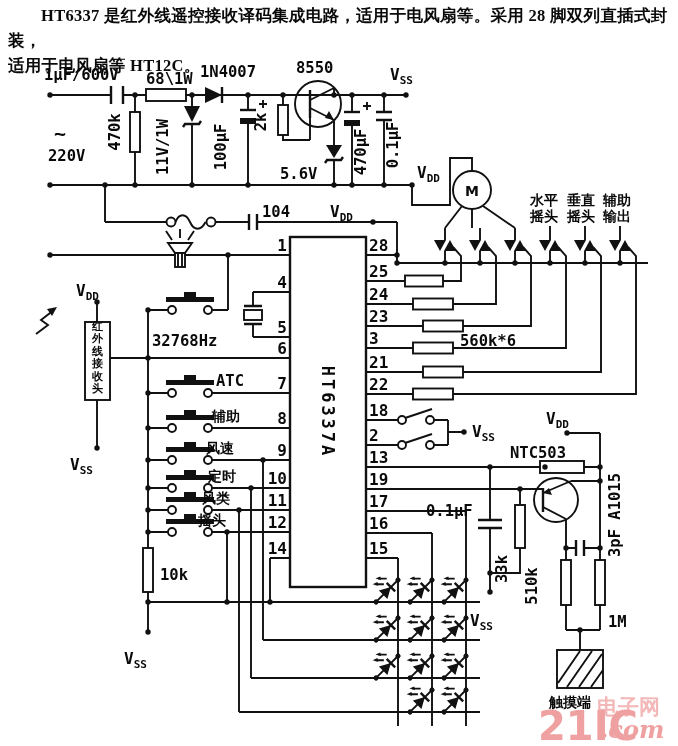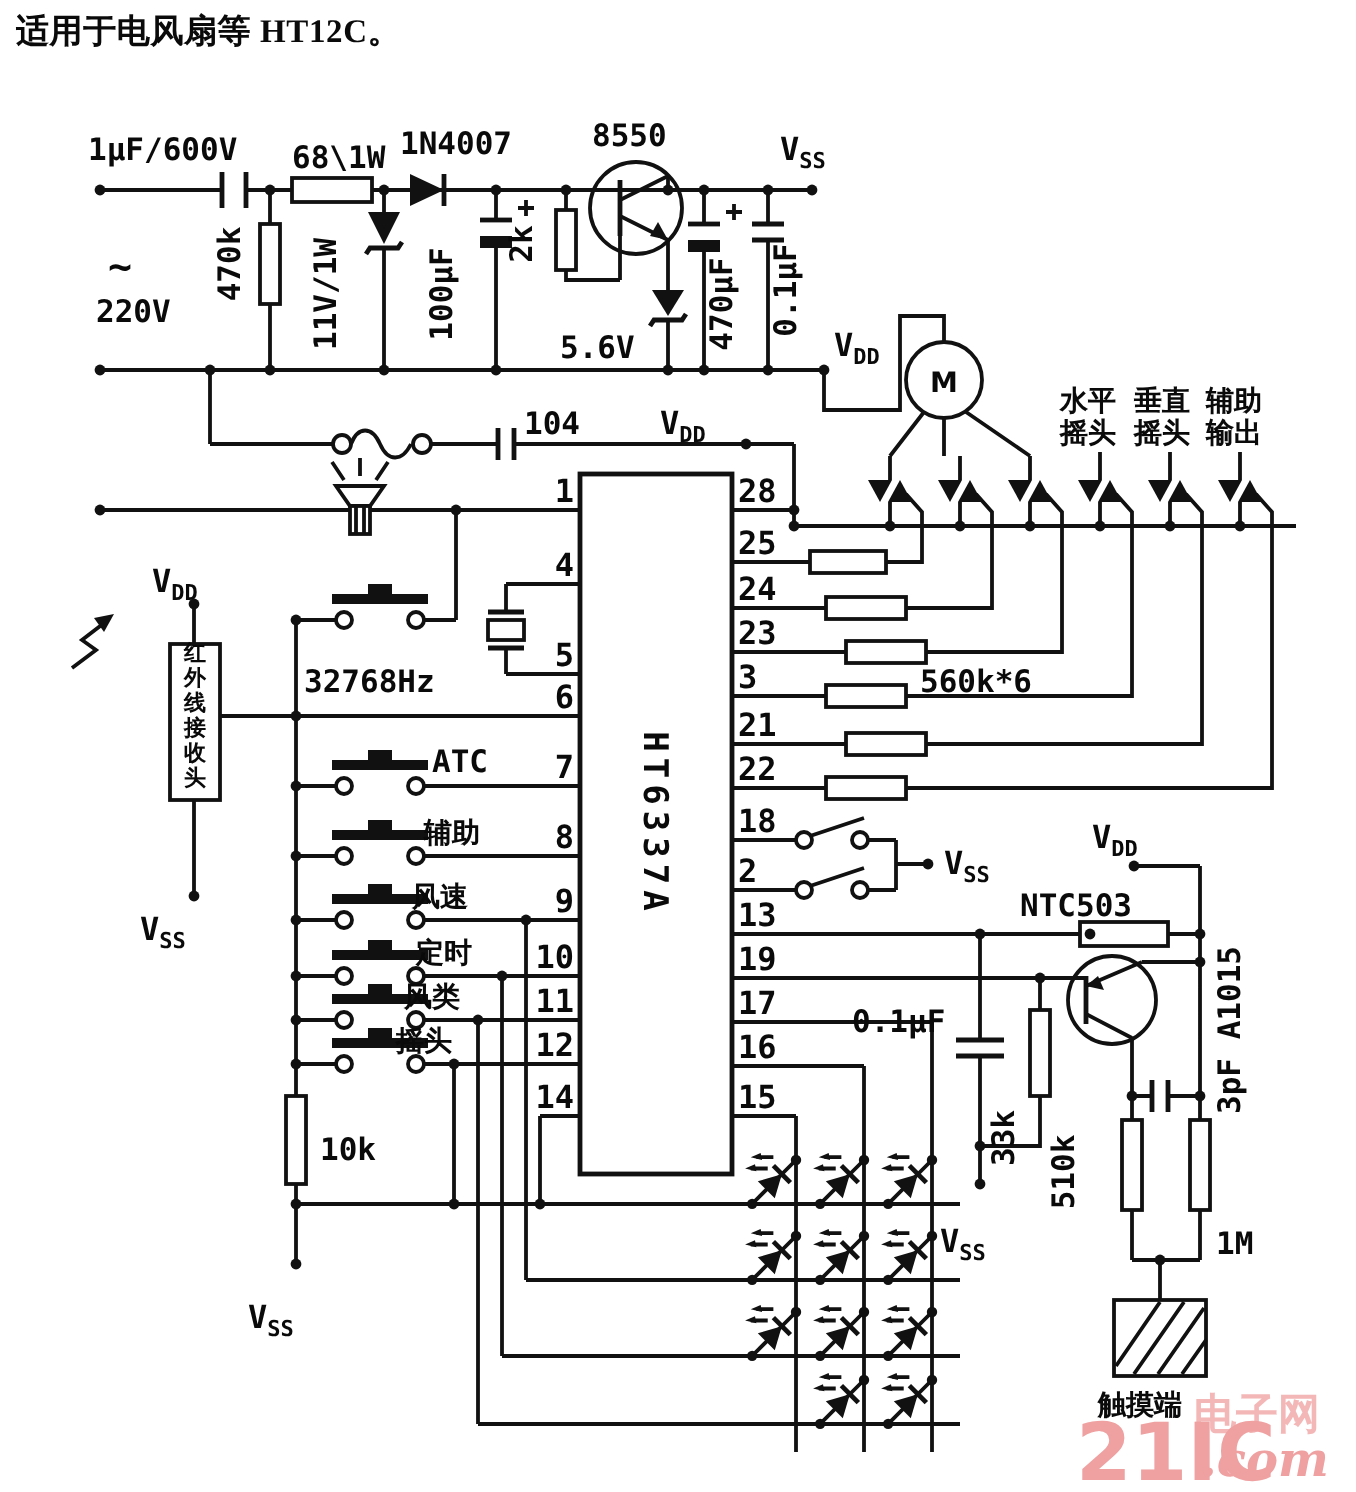--- a/index.html
+++ b/index.html
@@ -26,20 +26,21 @@
   .part{font:bold 17px "DejaVu Sans Mono",monospace;fill:#0a0a0a;letter-spacing:3px;}
   .big{font:bold 20px "DejaVu Sans Mono",monospace;fill:#0a0a0a;}
   .wm-big{font:bold 40px "DejaVu Sans",sans-serif;}
   .wm-com{font:italic bold 24px "DejaVu Serif",serif;}
   .wm-site{font:bold 21px "DejaVu Sans",sans-serif;opacity:.75;}
 </style>
 </head>
 <body>
 
 <div class="header">
+  <p class="first">HT6337 是红外线遥控接收译码集成电路，适用于电风扇等。采用 28 脚双列直插式封装，</p>
   <p>适用于电风扇等 HT12C。</p>
 </div>
 
 <svg id="schematic" width="678" height="746" viewBox="0 0 678 746">
 
   <g>
     <path class="w" d="M50,95 H111 M123,95 H406 M50,185 H412
       M135,95 V112 M135,152 V185
       M192,95 V106 M192,124 V185
       M248,95 V110 M248,124 V185

